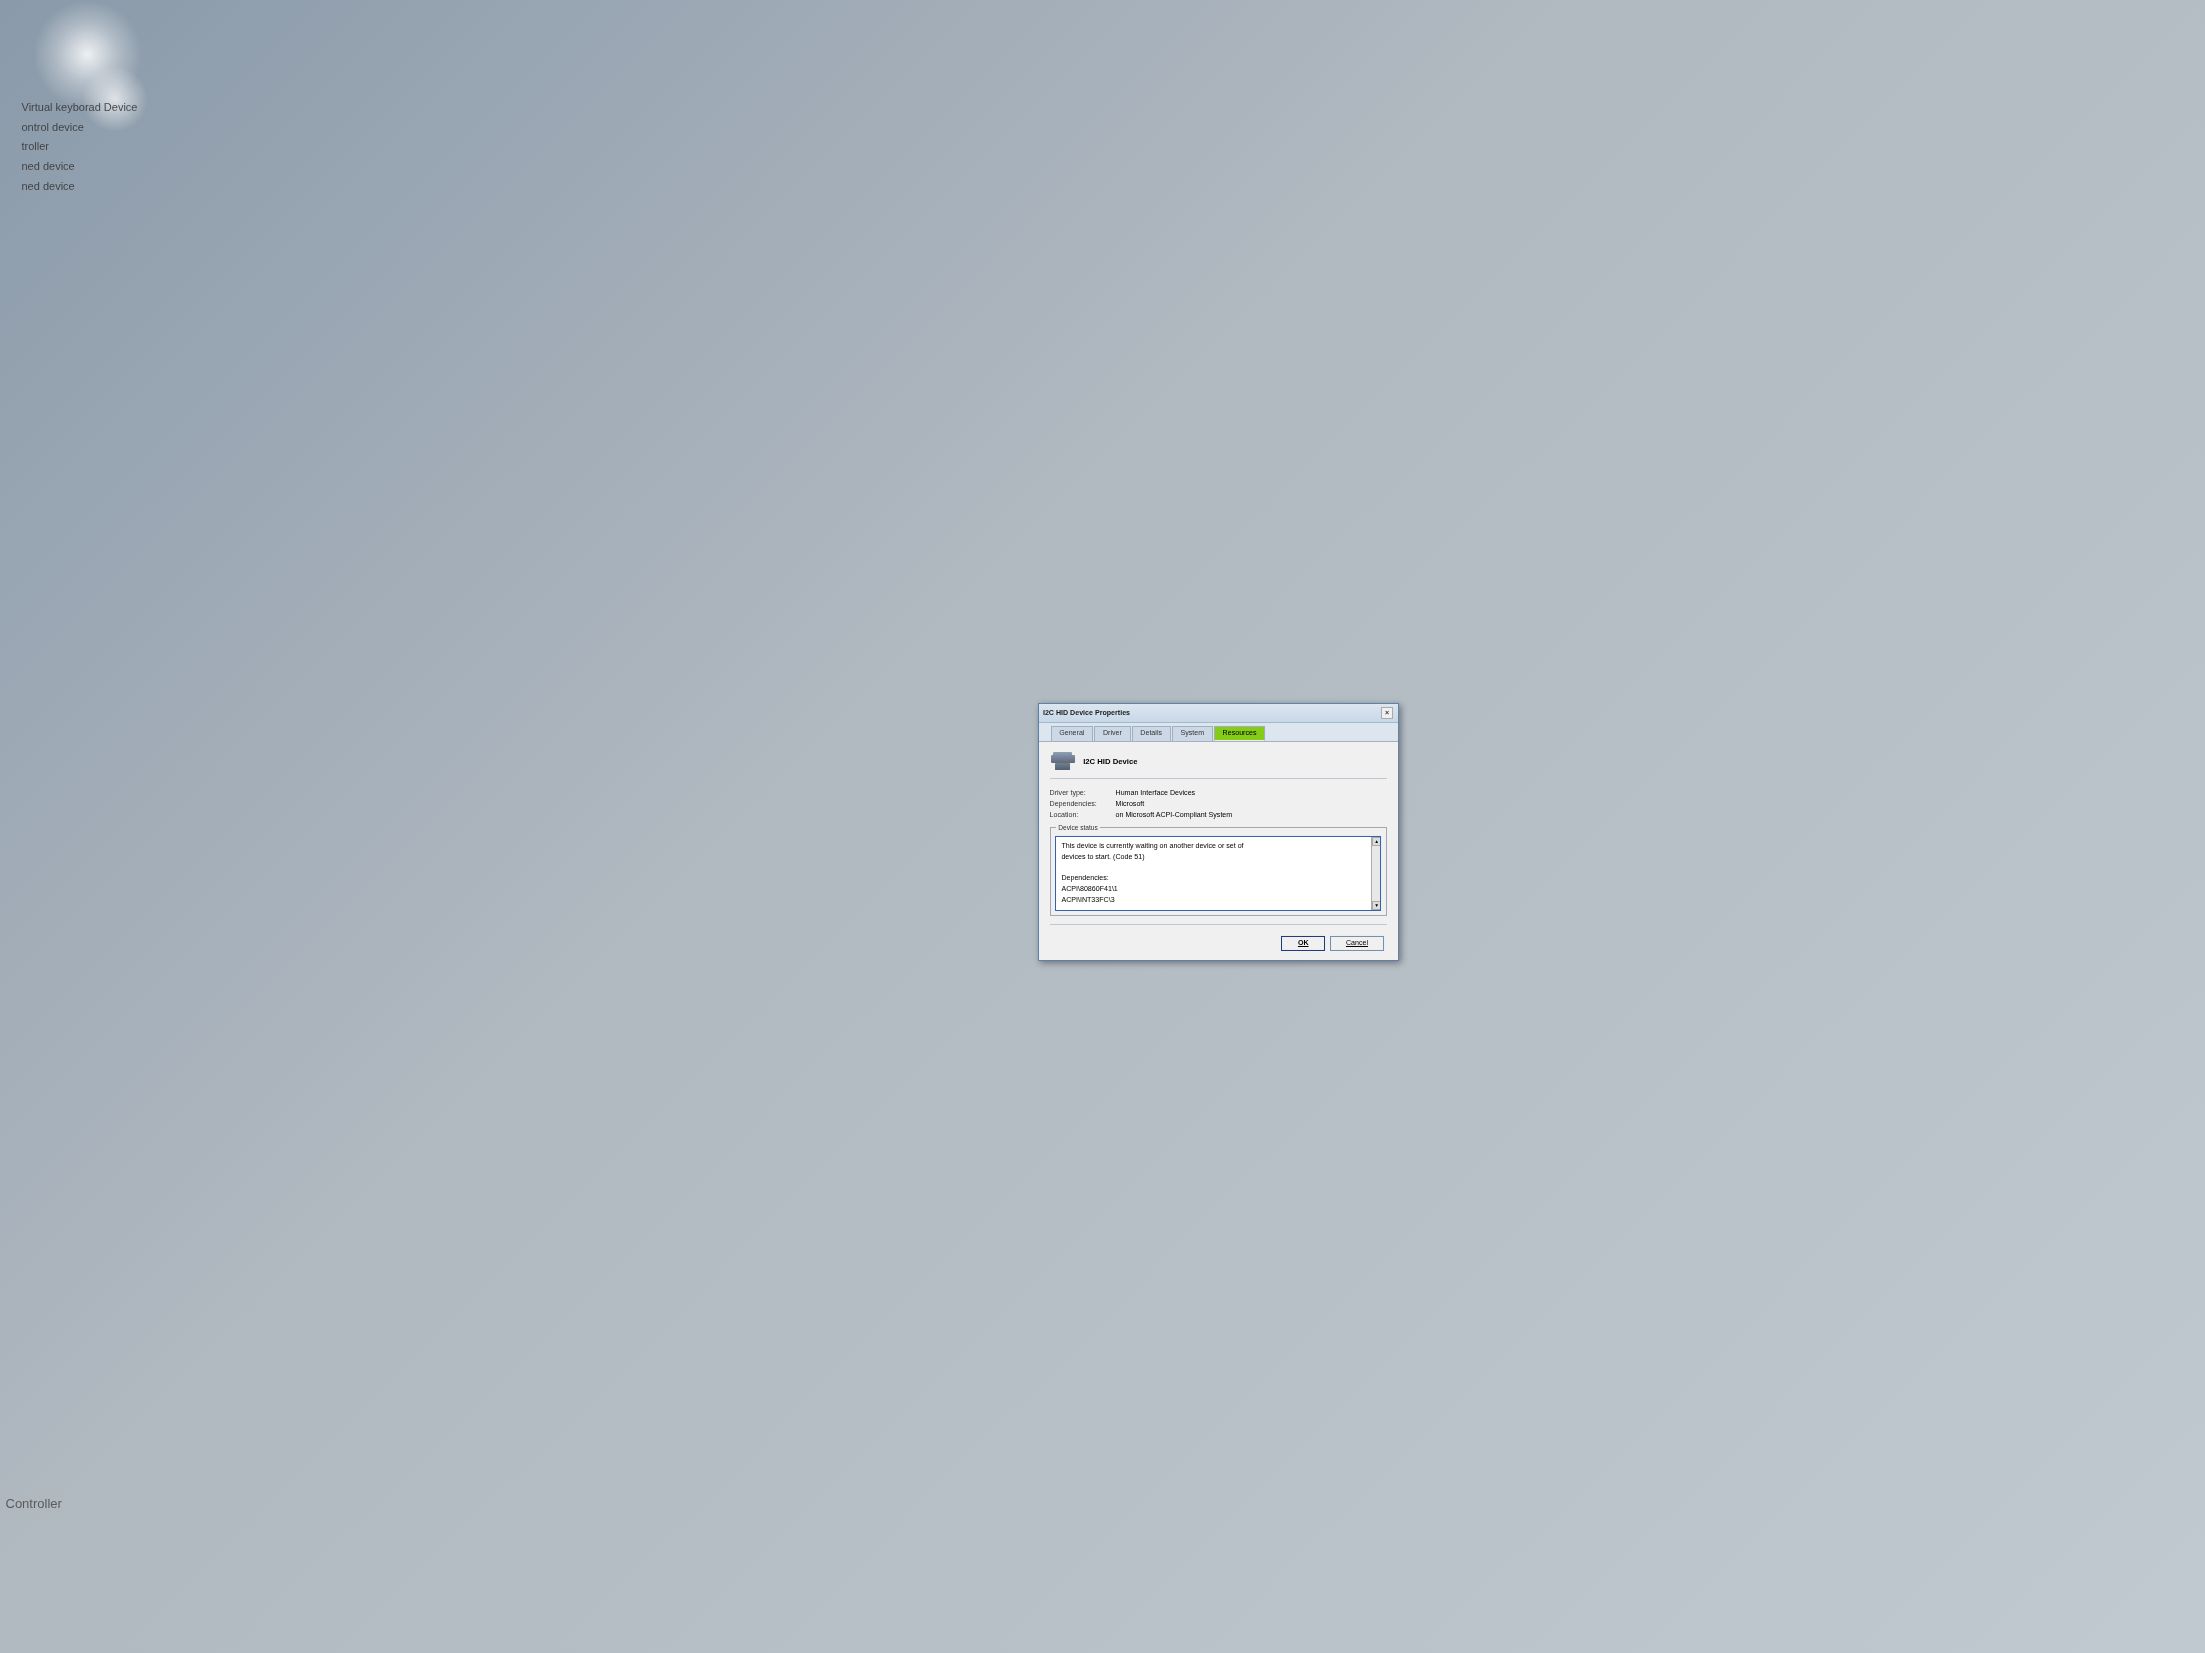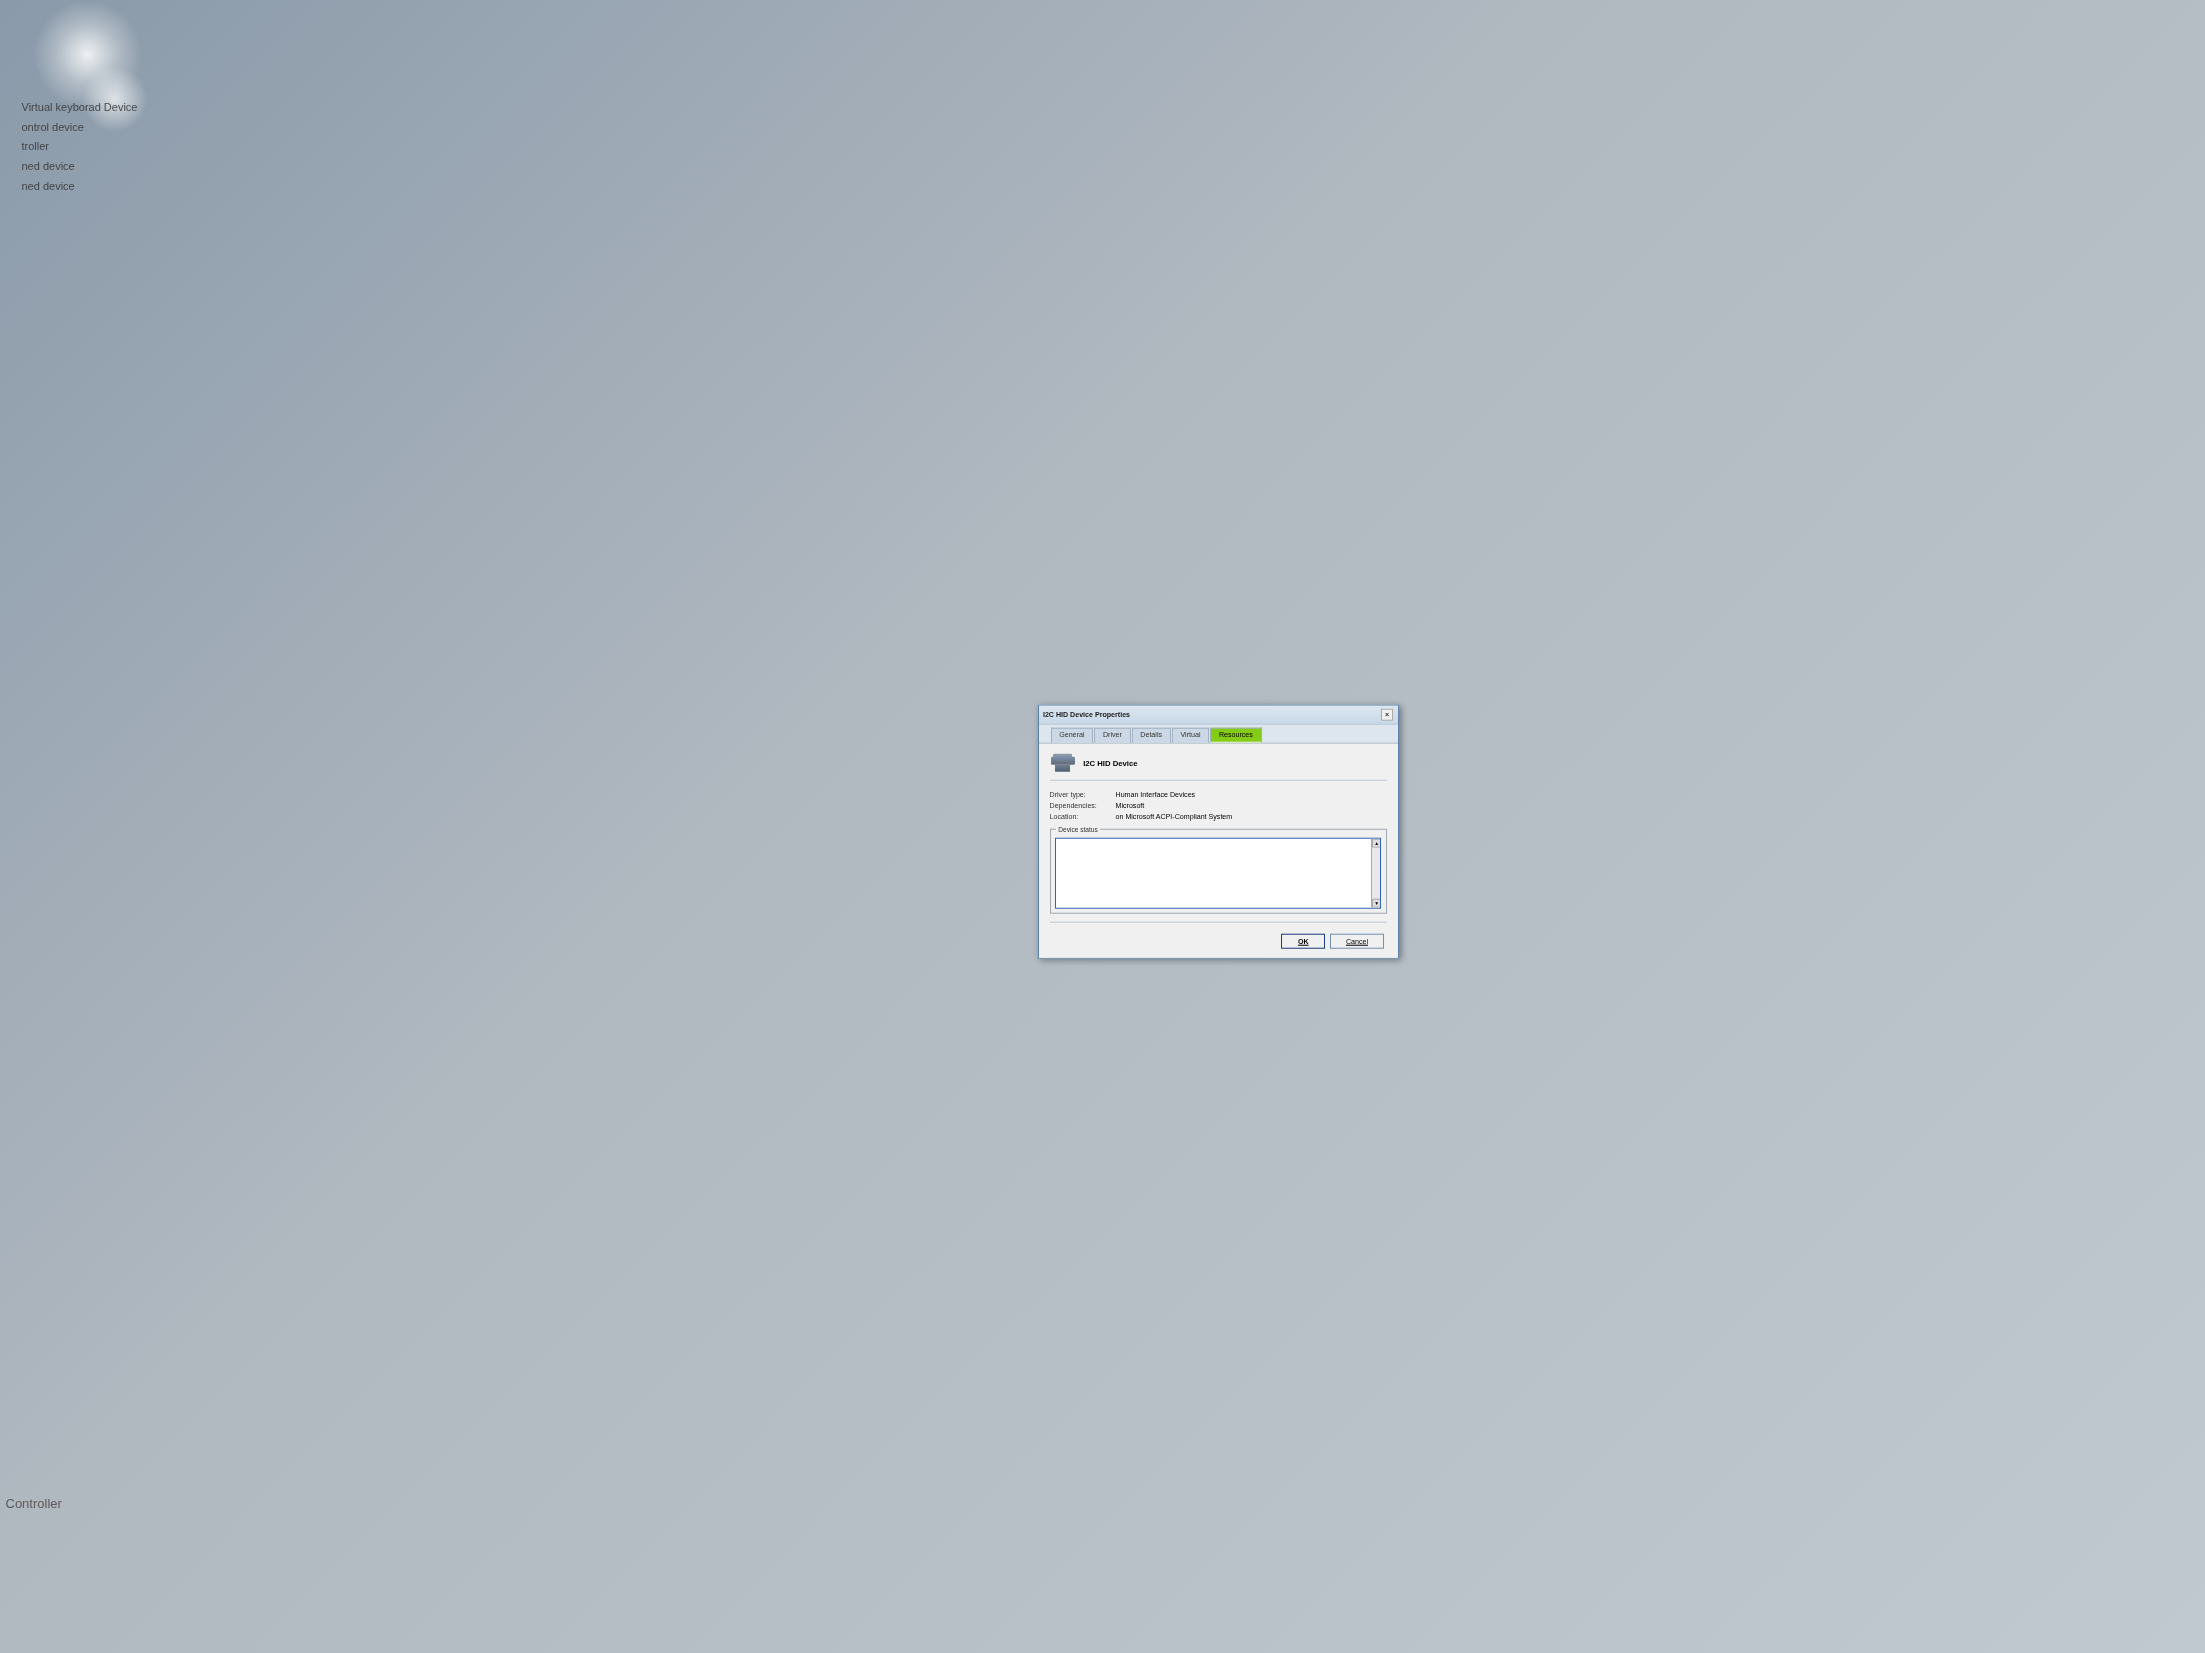--- a/index.html
+++ b/index.html
@@ -352,21 +352,21 @@
 
   <div class="title-bar">
     <span class="title-text">I2C HID Device Properties</span>
     <button class="close-btn">×</button>
   </div>
 
   <div class="tabs">
     <div class="tab">General</div>
     <div class="tab">Driver</div>
     <div class="tab">Details</div>
-    <div class="tab">Virtual</div>
+    <div class="tab">System</div>
     <div class="tab active">Resources</div>
   </div>
 
   <div class="content">
 
     <div class="device-header">
       <div class="device-icon">
         <div class="hid-icon">
           <div class="hid-connector"></div>
         </div>
@@ -385,20 +385,28 @@
       </div>
       <div class="prop-row">
         <span class="prop-label">Location:</span>
         <span class="prop-value">on Microsoft ACPI-Compliant System</span>
       </div>
     </div>
 
     <div class="status-section">
       <span class="status-legend">Device status</span>
       <div class="status-box">
+        <div class="status-text-content">
+          <div>This device is currently waiting on another device or set of</div>
+          <div>devices to start. (Code 51)</div>
+          <br>
+          <div>Dependencies:</div>
+          <div>ACPI\80860F41\1</div>
+          <div>ACPI\INT33FC\3</div>
+        </div>
         <div class="status-scrollbar">
           <div class="scroll-up">▲</div>
           <div class="scroll-track"></div>
           <div class="scroll-down">▼</div>
         </div>
       </div>
     </div>
 
     <hr class="separator">
 

